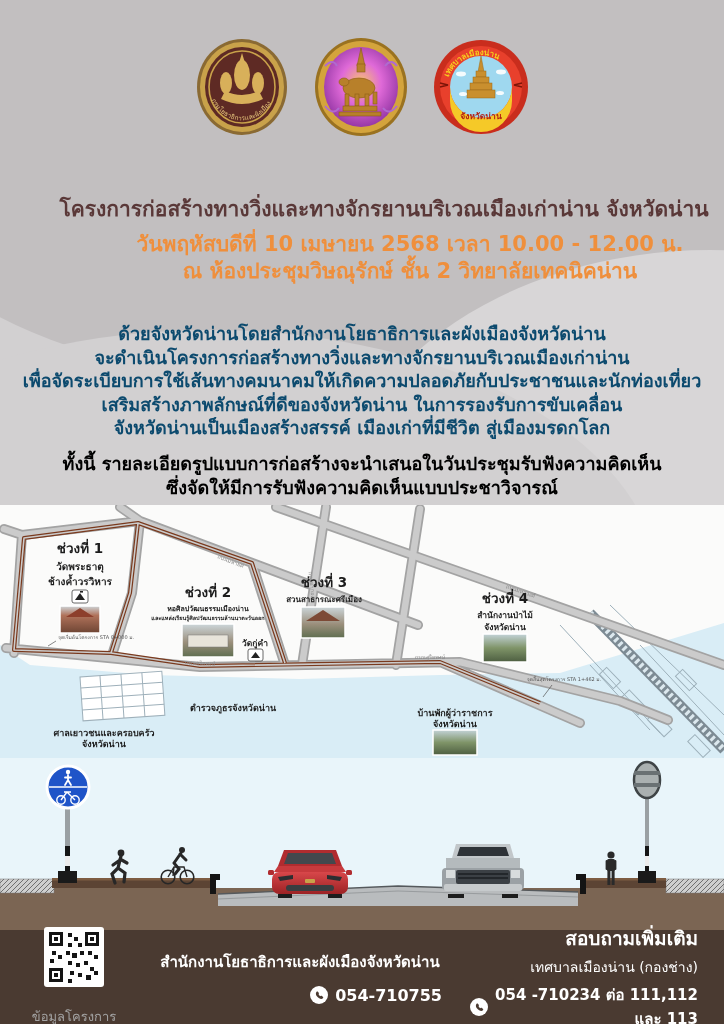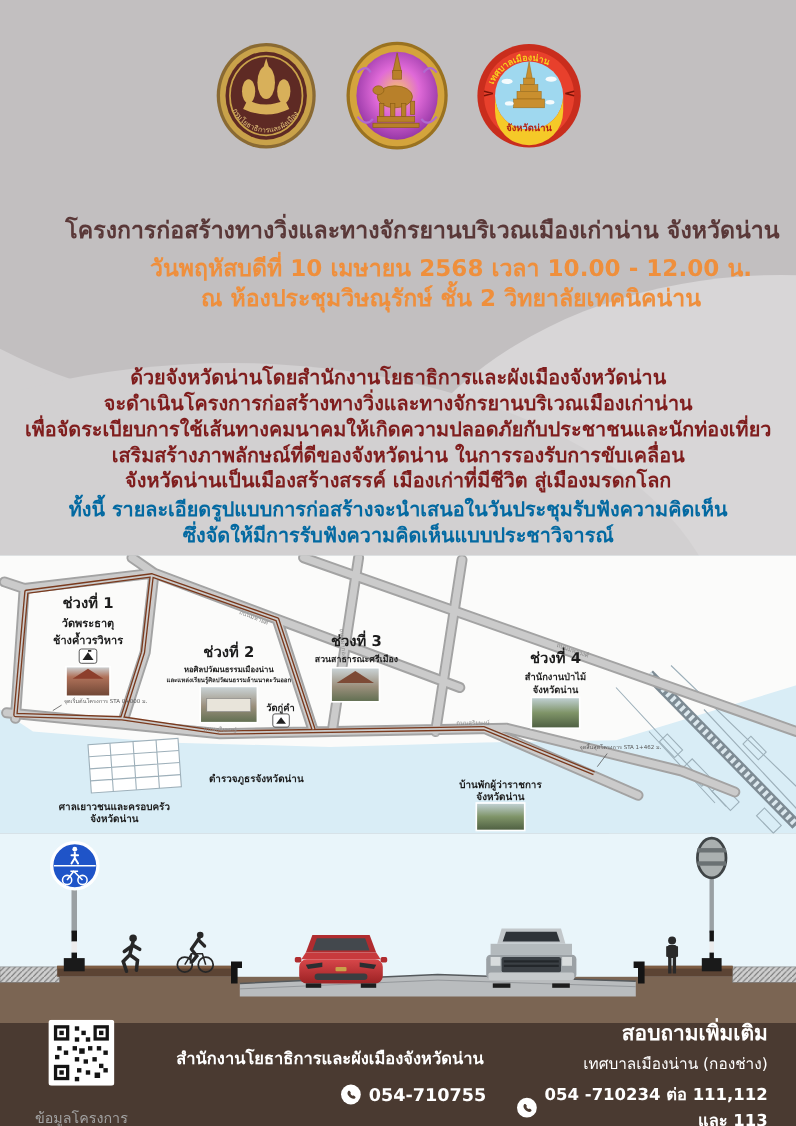--- a/index.html
+++ b/index.html
@@ -15,22 +15,22 @@
   .sw-light2{position:absolute;left:-240px;top:330px;width:900px;height:520px;
     background:#d2d0d1;border-radius:50%;}
   
   .emblems{position:absolute;top:36px;left:0;width:100%;display:flex;
     justify-content:center;align-items:center;gap:24px;}
   
   .tblock{position:absolute;left:0;width:100%;text-align:center;}
   .title1{top:150px;font-size:27px;font-weight:800;color:#5a3838;letter-spacing:.2px;}
   .title2{top:192px;font-size:21px;font-weight:700;color:#5a3838;padding-left:22px;}
   .event{top:231px;font-size:21px;font-weight:700;color:#ef8f3c;line-height:27px;padding-left:48px;}
-  .bodytxt{top:332px;font-size:18px;font-weight:600;color:#7f1d1d;line-height:23.5px;}
-  .note{top:452px;font-size:18px;font-weight:700;color:#0369a1;line-height:24px;}
+  .bodytxt{top:322px;font-size:18px;font-weight:600;color:#0c4a6e;line-height:23.5px;}
+  .note{top:452px;font-size:18px;font-weight:700;color:#000000;line-height:24px;}
   .tblock div{white-space:nowrap;}
   
   .mapwrap{position:absolute;top:505px;left:0;}
   .xsec{position:absolute;top:758px;left:0;}
   
   .footer{position:absolute;top:930px;left:0;width:724px;height:94px;
     background:#4a3a31;color:#fff;display:flex;align-items:center;
     padding:0 26px;box-sizing:border-box;gap:14px;}
   .qrcol{display:flex;flex-direction:column;align-items:center;width:96px;flex:0 0 auto;}
   .qrcap{font-size:13px;margin-top:19px;color:#a3a3a3;}

